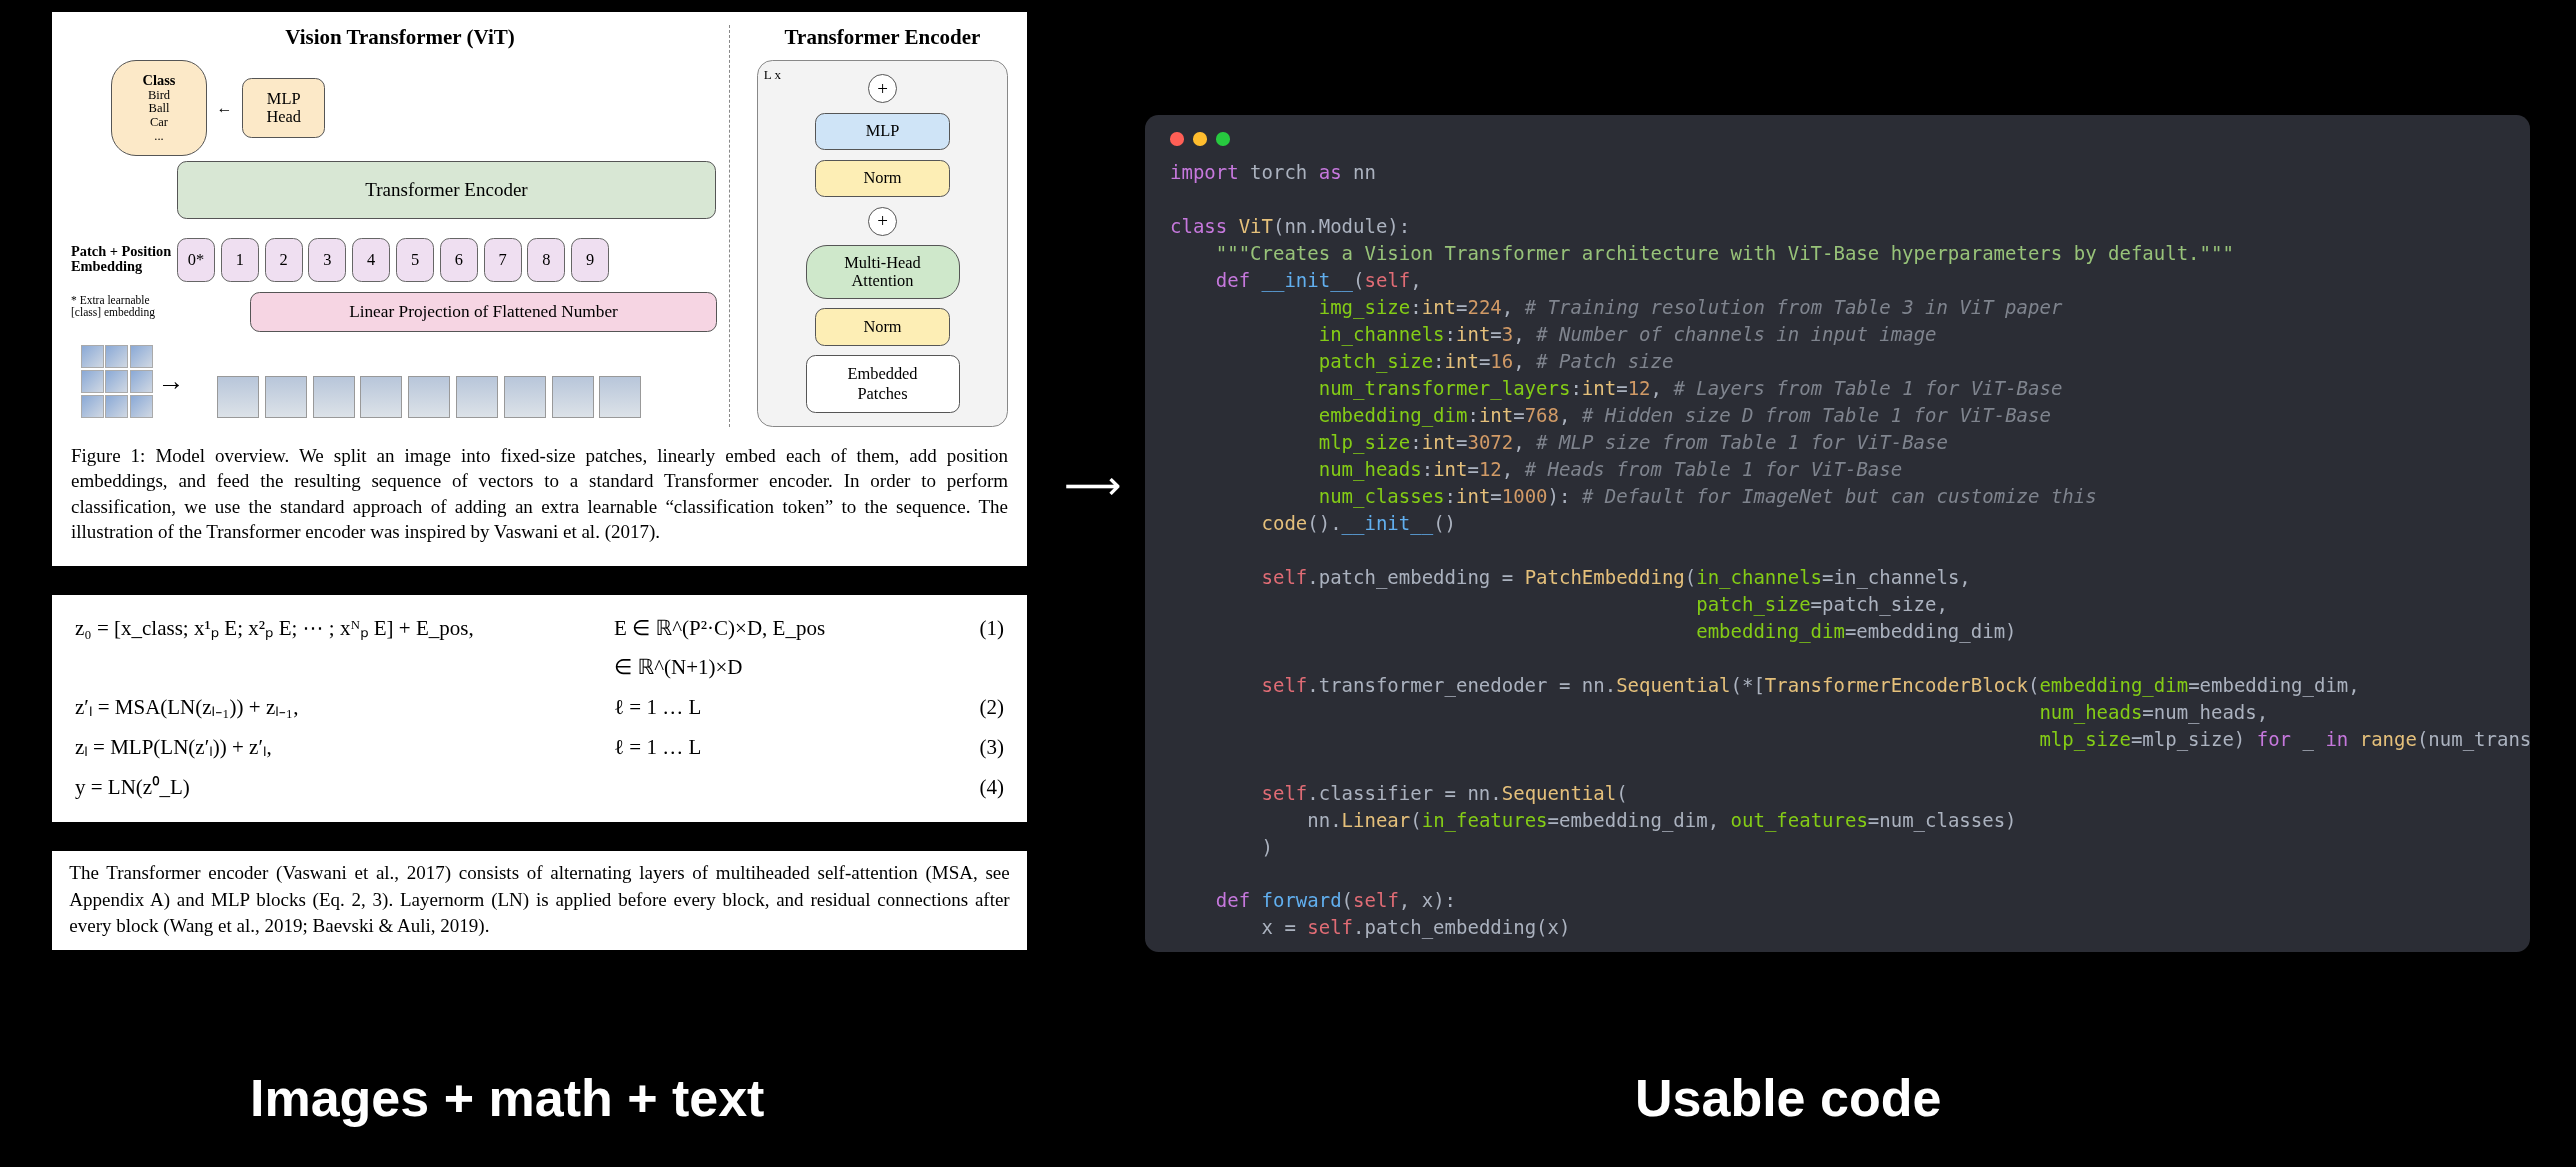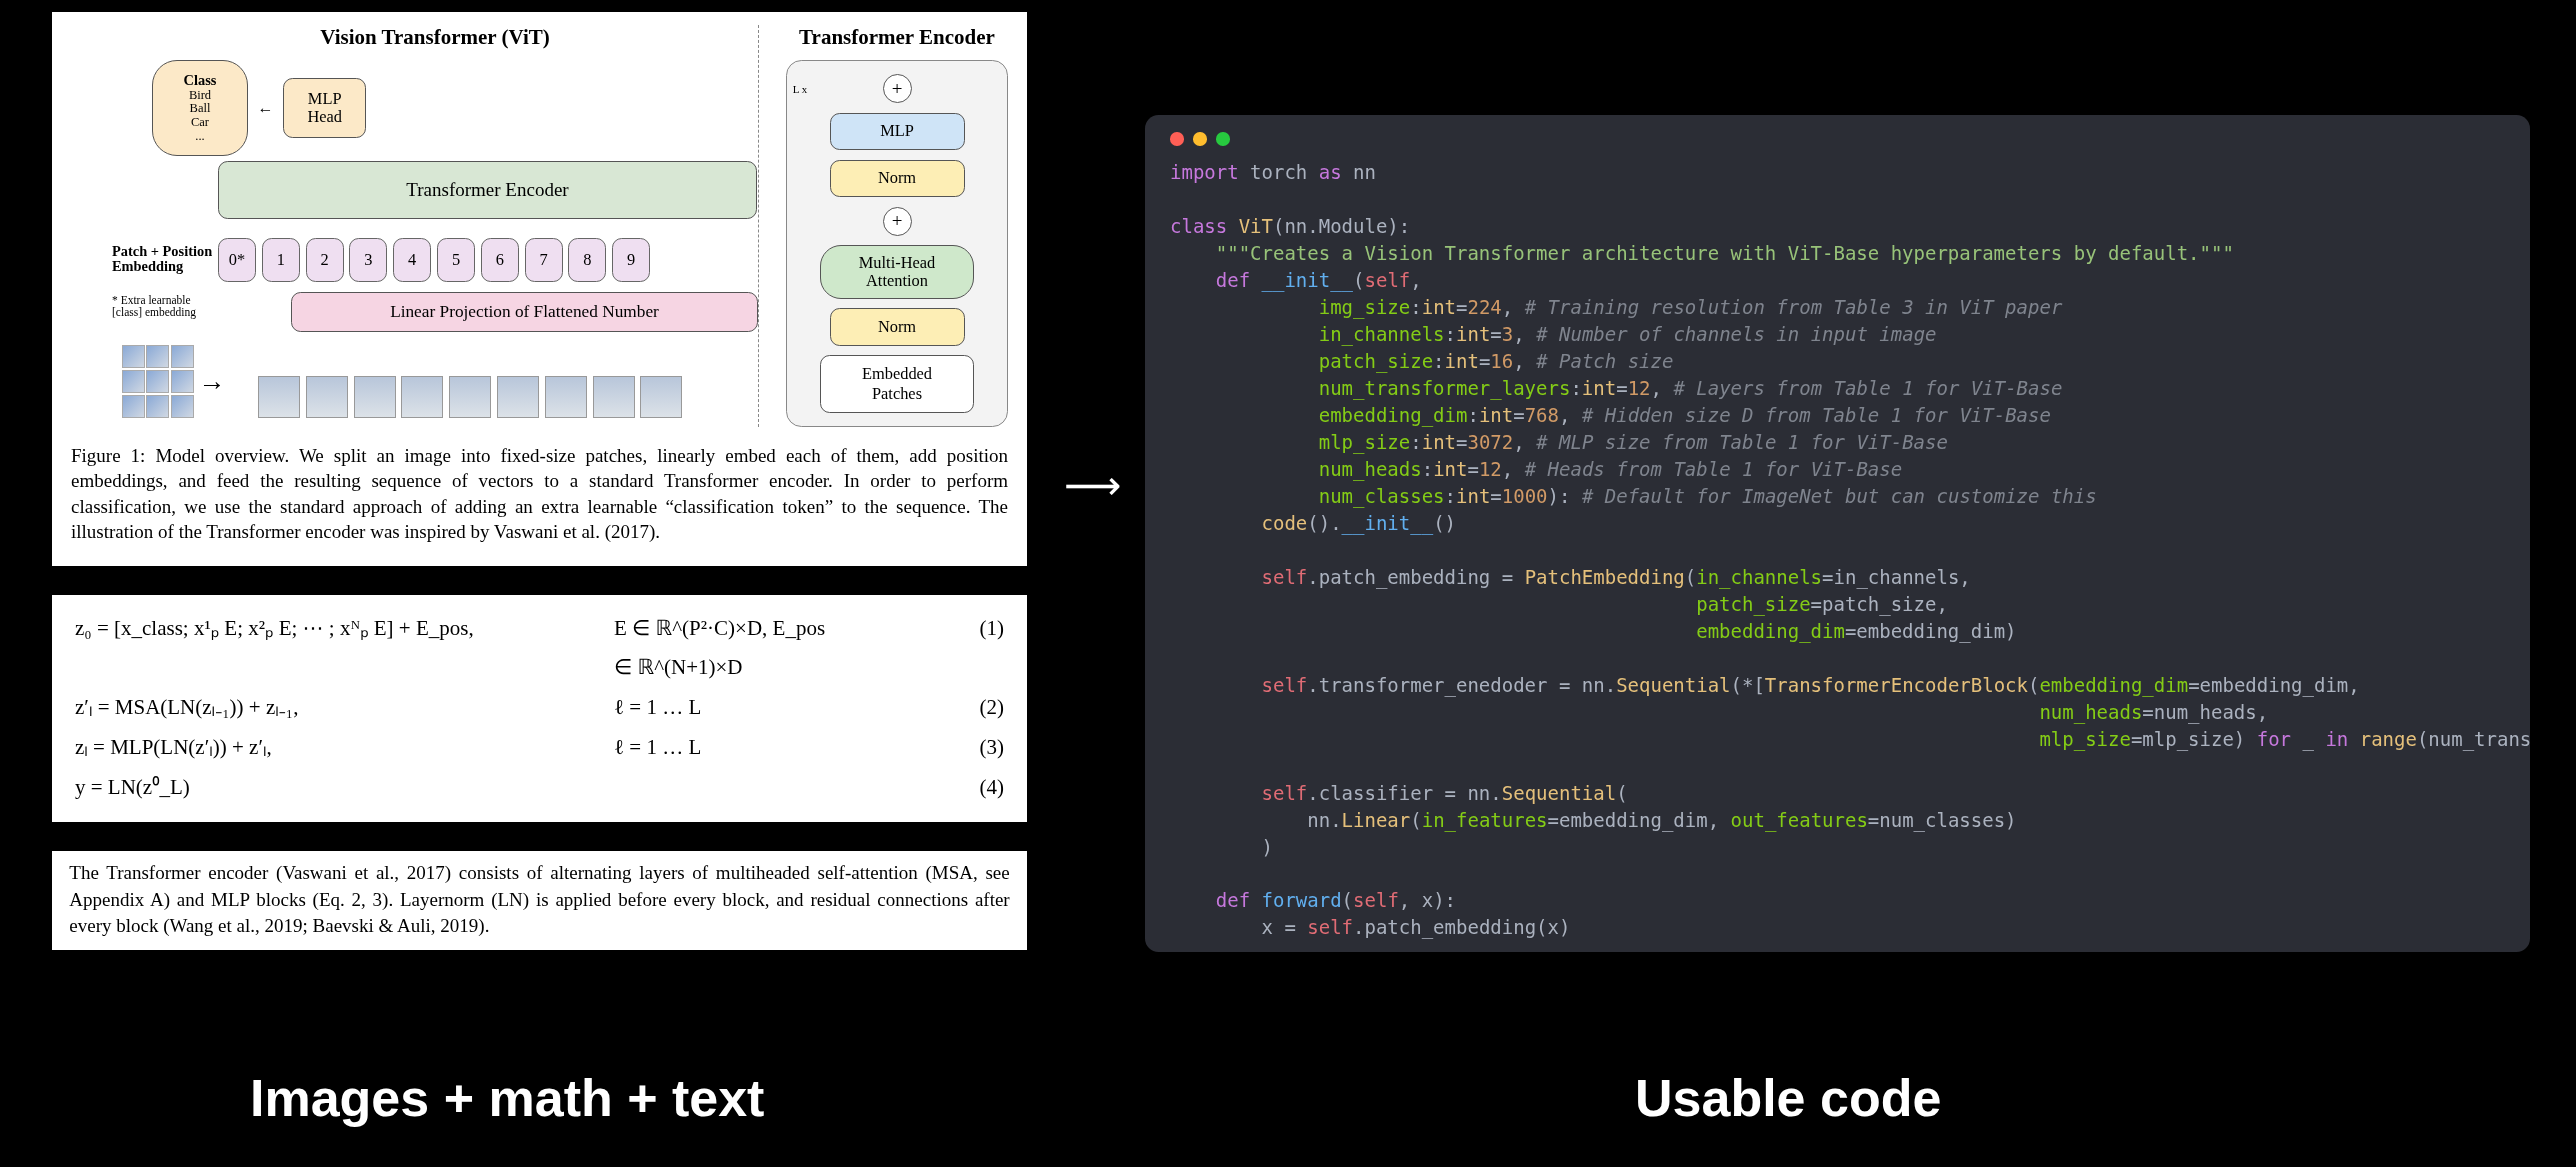--- a/index.html
+++ b/index.html
@@ -24,21 +24,21 @@
     background: #fff;
     width: 100%;
     padding: 13.5px 19px 21px 19px;
     margin-bottom: 29px;
     font-family: Georgia, "Times New Roman", serif;
     color: #000;
   }
 
   
   .fig-wrap { display: flex; }
-  .fig-left { flex: 1; position: relative; margin-left: 41px; }
+  .fig-left { flex: 1; position: relative; }
   .fig-right { width: 279px; border-left: 1.9px dashed #888; padding-left: 27px; }
   .fig-title { text-align: center; font-weight: 700; font-size: 21px; margin-bottom: 9.6px; }
   .class-mlp-row { display:flex; align-items:center; gap:9.6px; margin-left:40px; margin-bottom:5.8px; }
   .class-box {
     background:#fce9c8; border:1.4px solid #555; border-radius:25px;
     width:96px; height:96px; display:flex; flex-direction:column; align-items:center; justify-content:center;
     font-size:14.4px;
   }
   .class-box .sub { font-size:12.5px; line-height:1.1; text-align:center; }
   .mlp-head {
@@ -69,21 +69,21 @@
   .big-patch .r { display:flex; gap:1.9px; }
   .p {
     width:23px; height:23px; background:linear-gradient(135deg,#8aa9d6,#d0d8e3);
     border:1px solid #aaa;
   }
   .strip { display:flex; gap:5.8px; margin-left:29px; align-items:flex-end; }
   .strip .p2 { width:42px; height:42px; background:linear-gradient(#b8c6da,#dce2e8); border:1px solid #999; }
 
   
   .enc-stack { display:flex; flex-direction:column; align-items:center; gap:9.6px; padding:13.5px 11.5px; border:1.4px solid #888; border-radius:15.4px; background:#f3f3f3; position:relative; }
-  .enc-stack .lx { position:absolute; left:5.8px; top:22px; font-size:11px; }
+  .enc-stack .lx { position:absolute; left:5.8px; top:6px; font-size:13px; }
   .circ { width:29px;height:29px;border:1.4px solid #555;border-radius:50%;display:flex;align-items:center;justify-content:center;font-size:19px;background:#fff; }
   .blk { border:1.4px solid #555; border-radius:9.6px; padding:7.7px 17.3px; font-size:16.4px; text-align:center; }
   .blk.mlp { background:#cfe4f7; width:135px; }
   .blk.norm{ background:#fdeeb5; width:135px;text-align:center; }
   .blk.mha { background:#cfe8cb; width:154px; line-height:1.1; }
   .blk.emb { background:#fff; width:154px; }
 
   .fig-caption { font-size:19px; line-height:1.35; text-align:justify; margin-top:15.4px; }
 
   

